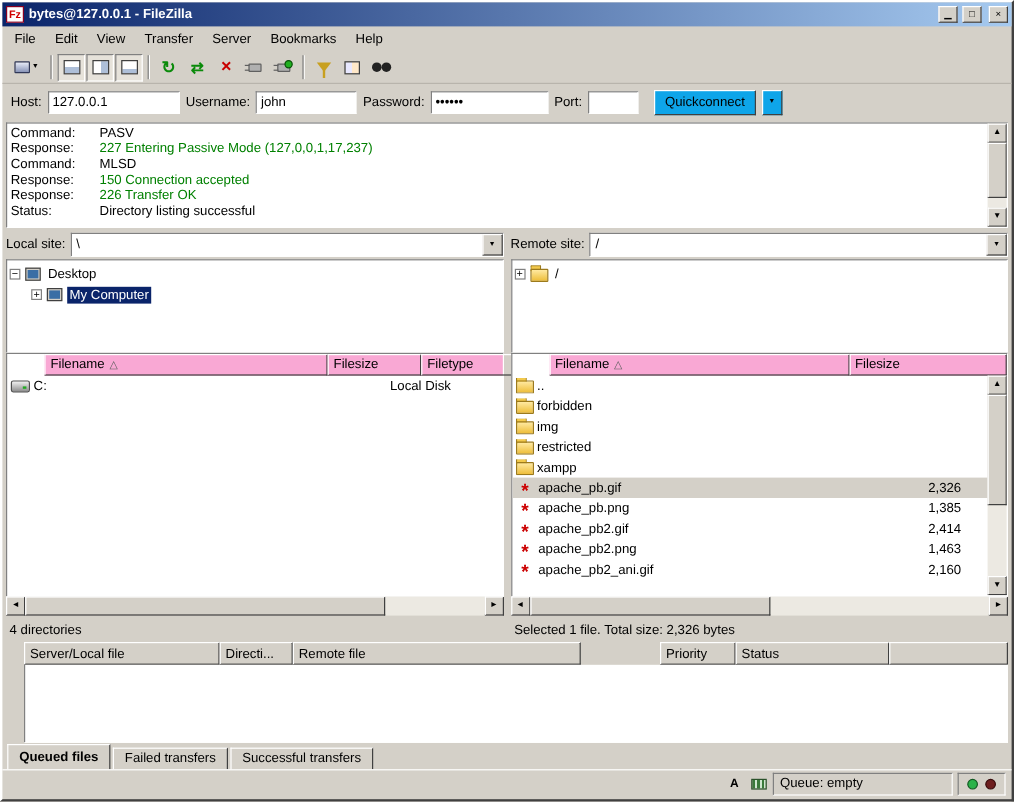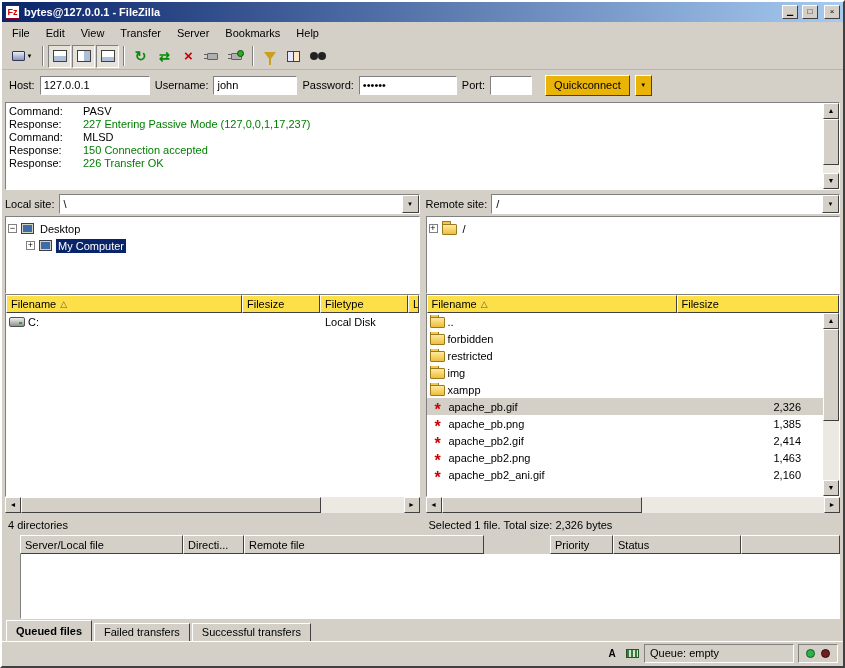--- a/index.html
+++ b/index.html
@@ -42,21 +42,21 @@
   .i-sync { color:#0a8a0a; font-size:13px; font-weight:bold; line-height:13px; }
   .i-find { width:16px; height:9px; position:relative; }
   .i-find::before, .i-find::after { content:""; position:absolute; top:0; width:8px; height:8px; border-radius:50%; background:#222; }
   .i-find::before { left:0; } .i-find::after { right:0; }
 
   
   .quickbar { height:30px; flex:none; display:flex; align-items:center; padding:0 7px; gap:5px; }
   .ql { white-space:nowrap; }
   .qc-input { height:19px; background:#fff; border:1px solid; border-color:#808080 #fff #fff #808080; padding:1px 3px; font:11px "Liberation Sans",sans-serif; outline:none; }
   .w-host { width:110px; } .w-user { width:84px; } .w-pass { width:98px; } .w-port { width:42px; margin-right:8px; }
-  .btn { background:#eab308; border:1px solid; border-color:#fff #404040 #404040 #fff; font:11px "Liberation Sans",sans-serif; padding:2px 8px; height:21px; }
+  .btn { background:#0ea5e9; border:1px solid; border-color:#fff #404040 #404040 #fff; font:11px "Liberation Sans",sans-serif; padding:2px 8px; height:21px; }
   .qc-dd { width:17px; padding:0; font-size:6px; }
 
   
   .log { height:88px; flex:none; margin:2px 3px 2px 3px; background:#fff; border:1px solid; border-color:#808080 #fff #fff #808080; position:relative; padding:2px 18px 2px 3px; overflow:hidden; }
   .log-line { display:flex; height:13px; line-height:13px; white-space:nowrap; }
   .log-label { width:74px; flex:none; }
   .log-line.response .log-text { color:#008000; }
 
   
   .vscroll { position:absolute; right:0; top:0; bottom:0; width:16px; background:#ece9e2; display:flex; flex-direction:column; }
@@ -88,21 +88,21 @@
   .fo.blue::before { background:#9ab4e0; border-color:#2d4a7a; }
   .fo.blue::after { background:linear-gradient(#cfe0ff,#5a7fc0); border-color:#2d4a7a; }
   .ico-monitor { width:13px; height:11px; flex:none; background:#d4d0c8; border:1px solid #404040; padding:1px; }
   .ico-monitor i { display:block; width:100%; height:100%; background:#3a6ea5; }
   .ico-disk { width:16px; height:10px; flex:none; background:linear-gradient(#f0f0f0,#909090); border:1px solid #505050; border-radius:2px; position:relative; }
   .ico-disk::after { content:""; position:absolute; right:2px; bottom:2px; width:3px; height:2px; background:#2a2; }
   .ico-broken { width:16px; flex:none; color:#cc0000; font-size:16px; font-weight:bold; text-align:center; line-height:8px; transform:translateY(3px); }
 
   
   .listwrap { flex:1; min-height:0; display:flex; flex-direction:column; border:1px solid; border-color:#808080 #fff #fff #808080; background:#fff; position:relative; }
-  .list-header { height:18px; flex:none; display:flex; background:#fde047; }
+  .list-header { height:18px; flex:none; display:flex; background:#f9a8d4;margin-left:31px; }
   .col-h { border:1px solid; border-color:#fff #404040 #404040 #fff; padding:1px 4px; display:flex; align-items:center; gap:4px; overflow:hidden; white-space:nowrap; flex:none; }
   .col-h .sort { color:#606060; font-size:9px; }
   .list-body { flex:1; overflow:hidden; position:relative; }
   .file-row { display:flex; align-items:center; height:17px; white-space:nowrap; }
   .file-row.sel-inactive { background:#d4d0c8; }
   .c-name { display:flex; align-items:center; gap:3px; padding-left:3px; overflow:hidden; flex:none; }
   .c-size { text-align:right; flex:none; }
   .c-type { padding-left:5px; flex:none; }
   .local .c-name { width:236px; } .local .c-size { width:78px; padding-right:6px; } .local .c-type { width:88px; }
   .remote .c-name { width:250px; } .remote .c-size { flex:1; padding-right:22px; }
@@ -227,20 +227,24 @@
       <span class="log-text">MLSD</span>
     </div>
     <div class="log-line response">
       <span class="log-label">Response:</span>
       <span class="log-text">150 Connection accepted</span>
     </div>
     <div class="log-line response">
       <span class="log-label">Response:</span>
       <span class="log-text">226 Transfer OK</span>
     </div>
+    <div class="log-line status">
+      <span class="log-label">Status:</span>
+      <span class="log-text">Directory listing successful</span>
+    </div>
     <div class="vscroll">
       <span class="sb-btn">▲</span>
       <span class="sb-thumb-v" style="height:46px"></span>
       <span class="sb-track"></span>
       <span class="sb-btn">▼</span>
     </div>
   </div>
 
   <div class="panes">
 
@@ -341,28 +345,28 @@
           <div class="file-row">
             <span class="c-name">
               <span class="fo"></span>
               <span>forbidden</span>
             </span>
               <span class="c-size"></span>
           </div>
           <div class="file-row">
             <span class="c-name">
               <span class="fo"></span>
+              <span>img</span>
+            </span>
+              <span class="c-size"></span>
+          </div>
+          <div class="file-row">
+            <span class="c-name">
+              <span class="fo"></span>
               <span>restricted</span>
-            </span>
-              <span class="c-size"></span>
-          </div>
-          <div class="file-row">
-            <span class="c-name">
-              <span class="fo"></span>
-              <span>img</span>
             </span>
               <span class="c-size"></span>
           </div>
           <div class="file-row">
             <span class="c-name">
               <span class="fo"></span>
               <span>xampp</span>
             </span>
               <span class="c-size"></span>
           </div>

